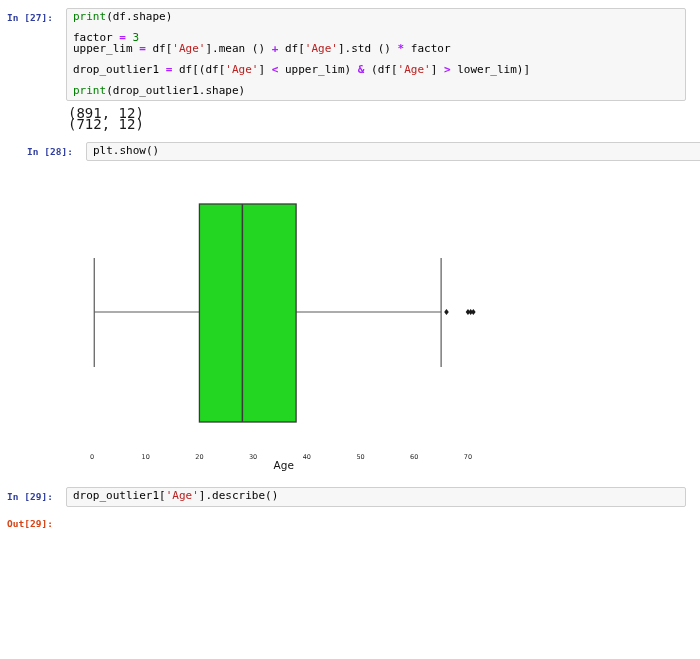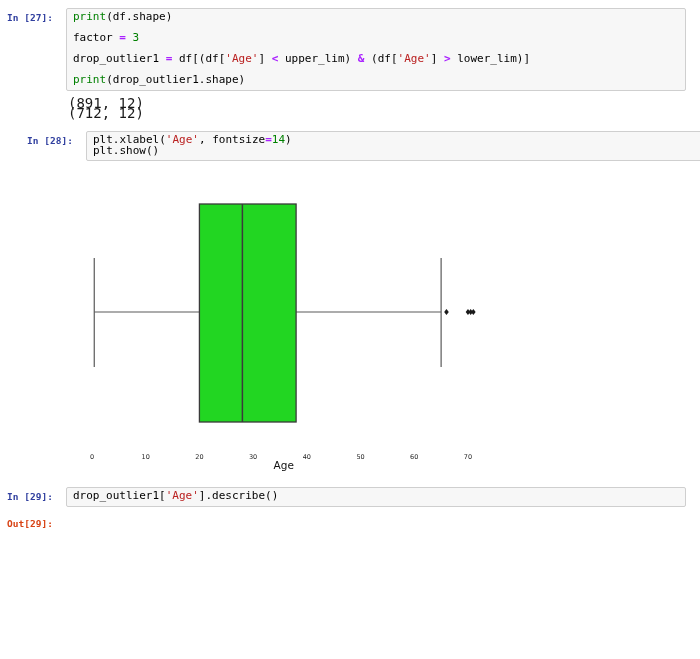--- a/index.html
+++ b/index.html
@@ -48,33 +48,33 @@
 </style>
 </head>
 <body>
 
 <div class="cell" id="cell1">
   <div class="prompt">In [27]:</div>
   <div class="input-area">
       <div class="code-line"><span class="tok-b">print</span><span class="tok-v">(df.shape)</span></div>
       <div class="code-line">&nbsp;</div>
       <div class="code-line"><span class="tok-v">factor </span><span class="tok-o">=</span><span class="tok-v"> </span><span class="tok-n">3</span></div>
+      <div class="code-line"><span class="tok-v">upper_lim </span><span class="tok-o">=</span><span class="tok-v"> df[</span><span class="tok-s">'Age'</span><span class="tok-v">].mean () </span><span class="tok-o">+</span><span class="tok-v"> df[</span><span class="tok-s">'Age'</span><span class="tok-v">].std () </span><span class="tok-o">*</span><span class="tok-v"> factor</span></div>
       <div class="code-line">&nbsp;</div>
       <div class="code-line"><span class="tok-v">drop_outlier1 </span><span class="tok-o">=</span><span class="tok-v"> df[(df[</span><span class="tok-s">'Age'</span><span class="tok-v">] </span><span class="tok-o">&lt;</span><span class="tok-v"> upper_lim) </span><span class="tok-o">&amp;</span><span class="tok-v"> (df[</span><span class="tok-s">'Age'</span><span class="tok-v">] </span><span class="tok-o">&gt;</span><span class="tok-v"> lower_lim)]</span></div>
       <div class="code-line">&nbsp;</div>
       <div class="code-line"><span class="tok-b">print</span><span class="tok-v">(drop_outlier1.shape)</span></div>
     </div>
 </div>
 <pre class="output-text">(891, 12)
 (712, 12)</pre>
 
 <div class="cell" id="cell2">
   <div class="prompt">In [28]:</div>
   <div class="input-area">
-      <div class="code-line"><span class="tok-v">plt.xlabel(</span><span class="tok-s">'Age'</span><span class="tok-v">, fontsize</span><span class="tok-o">=</span><span class="tok-n">14</span><span class="tok-v">)</span></div>
       <div class="code-line"><span class="tok-v">plt.show()</span></div>
     </div>
 </div>
 
 <div id="figure-block">
   <svg id="boxplot-svg" width="700" height="300" viewBox="0 0 700 300" xmlns="http://www.w3.org/2000/svg">
       <line x1="94.25582" y1="137" x2="199.42000000000002" y2="137" stroke="#5a5a5a" stroke-width="1.1"></line>
       <line x1="296.098" y1="137" x2="441.115" y2="137" stroke="#5a5a5a" stroke-width="1.1"></line>
       <line x1="94.25582" y1="83" x2="94.25582" y2="192" stroke="#5a5a5a" stroke-width="1.2"></line>
       <line x1="441.115" y1="83" x2="441.115" y2="192" stroke="#5a5a5a" stroke-width="1.2"></line>

